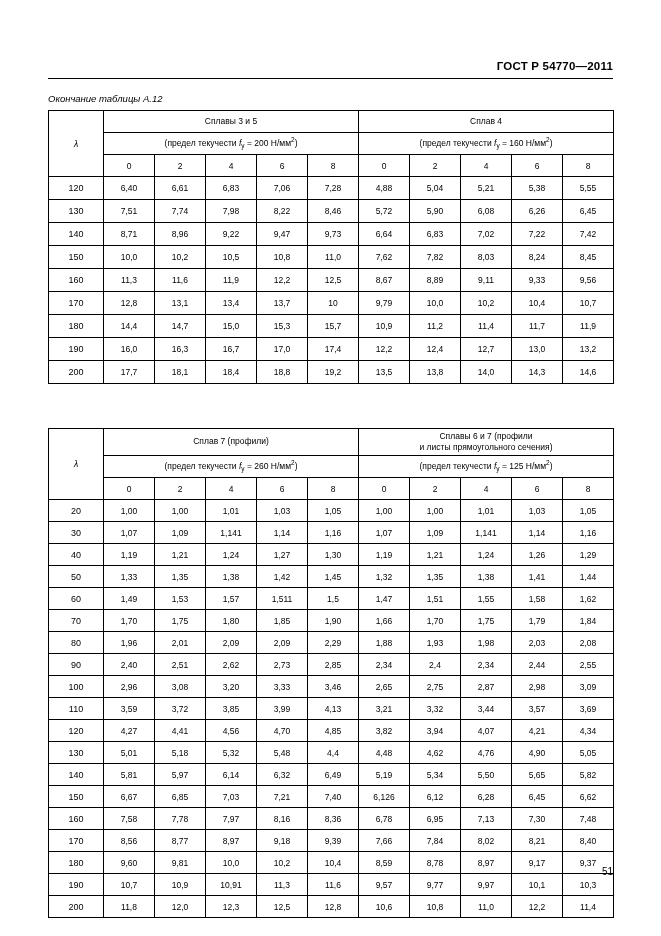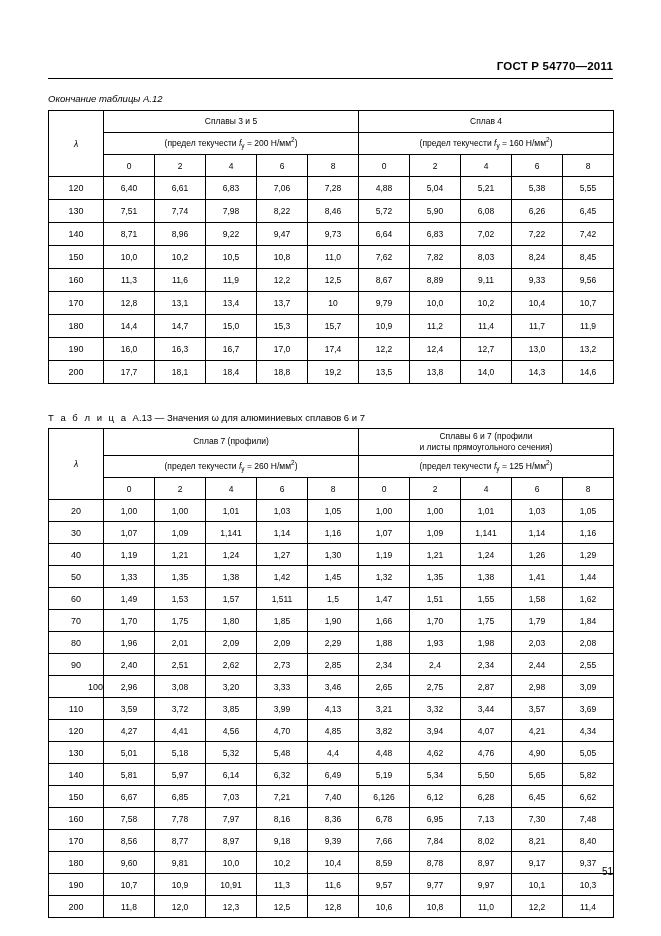--- a/index.html
+++ b/index.html
@@ -267,23 +267,20 @@
           <td style="height: 22px;">19,2</td>
           <td style="height: 22px;">13,5</td>
           <td style="height: 22px;">13,8</td>
           <td style="height: 22px;">14,0</td>
           <td style="height: 22px;">14,3</td>
           <td style="height: 22px;">14,6</td>
         </tr>
       </tbody>
   </table>
 
-  <div class="caption-a13">
-    <span class="sp">Т а б л и ц а </span><span>А.13 — Значения ω для алюминиевых сплавов 6 и 7</span>
-  </div>
 
   <table class="grid" id="table-a13">
     <colgroup>
       <col style="width:55px">
       <col style="width:51px">
         <col style="width:51px">
         <col style="width:51px">
         <col style="width:51px">
         <col style="width:51px">
       <col style="width:51px">
@@ -423,21 +420,21 @@
           <td style="height: 21px;">2,62</td>
           <td style="height: 21px;">2,73</td>
           <td style="height: 21px;">2,85</td>
           <td style="height: 21px;">2,34</td>
           <td style="height: 21px;">2,4</td>
           <td style="height: 21px;">2,34</td>
           <td style="height: 21px;">2,44</td>
           <td style="height: 21px;">2,55</td>
         </tr>
         <tr>
-          <td class="lam" style="height: 21px; text-align: right;">100</td>
+          <td class="lam" style="height: 21px;">100</td>
           <td style="height: 21px;">2,96</td>
           <td style="height: 21px;">3,08</td>
           <td style="height: 21px;">3,20</td>
           <td style="height: 21px;">3,33</td>
           <td style="height: 21px;">3,46</td>
           <td style="height: 21px;">2,65</td>
           <td style="height: 21px;">2,75</td>
           <td style="height: 21px;">2,87</td>
           <td style="height: 21px;">2,98</td>
           <td style="height: 21px;">3,09</td>

